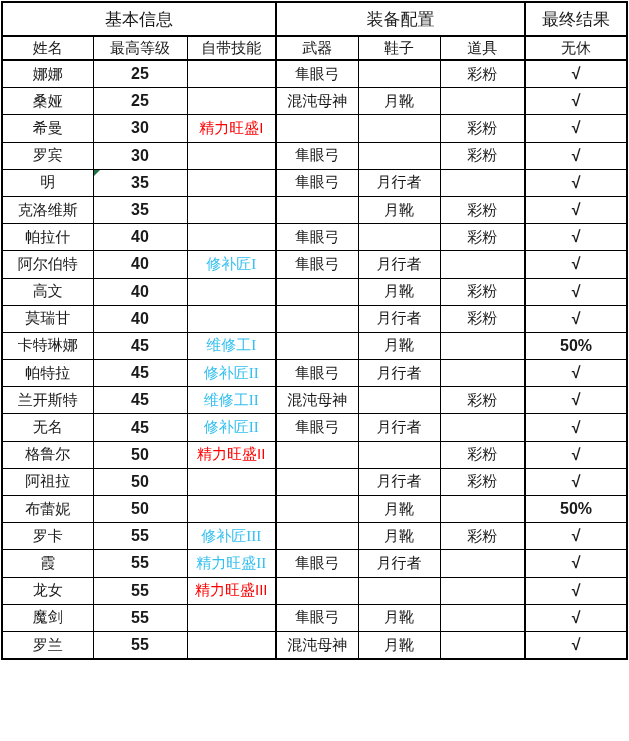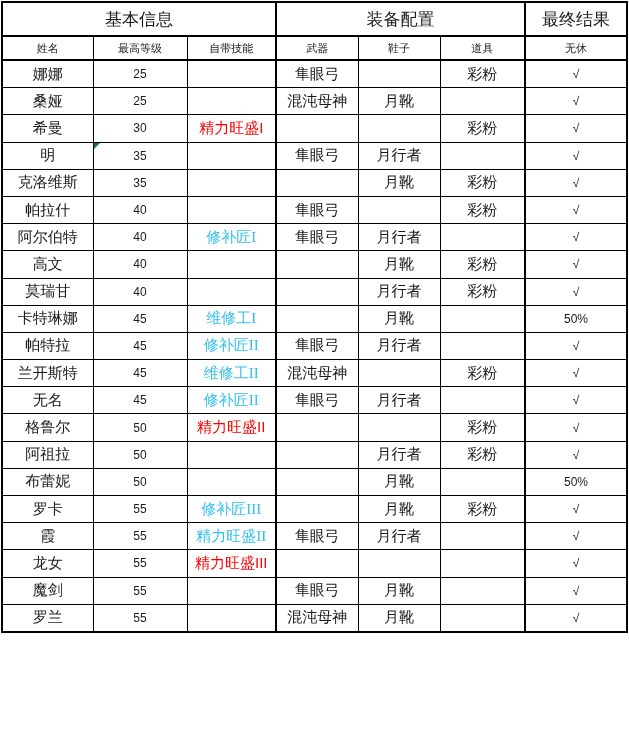--- a/index.html
+++ b/index.html
@@ -31,25 +31,25 @@
   }
   
   .sep { border-left: 2px solid var(--grid, #000); }
   thead tr.group-row th {
     height: 32px;
     font-size: 17px;
     border-bottom: 2px solid var(--grid, #000);
   }
   thead tr.col-row th {
     height: 22px;
-    font-size: 11px;
+    font-size: 15px;
     border-bottom: 2px solid var(--grid, #000);
   }
   tbody td { height: 26.2px; }
-  td.cell-level, td.cell-result { font-size: 12px; }
+  td.cell-level, td.cell-result { font-size: 16px; font-weight: bold; }
   td.skill-red  { color: var(--skill-red, #f00); }
   td.skill-cyan { color: var(--skill-cyan, #33bff0); font-family: Liberation Serif, serif; }
   .comment-tri {
     position: absolute;
     top: 0; left: 0;
     width: 0; height: 0;
     border-top: 6px solid var(--comment-green, #1e7145);
     border-right: 6px solid transparent;
   }
 </style>
@@ -105,20 +105,29 @@
         <tr>
           <td class="cell-name"><span>希曼</span></td>
           <td class="cell-level"><span>30</span></td>
           <td class="cell-skill skill-red"><span>精力旺盛I</span></td>
           <td class="cell-weapon sep"><span></span></td>
           <td class="cell-shoes"><span></span></td>
           <td class="cell-item"><span>彩粉</span></td>
           <td class="cell-result sep"><span>√</span></td>
         </tr>
         <tr>
+          <td class="cell-name"><span>罗宾</span></td>
+          <td class="cell-level"><span>30</span></td>
+          <td class="cell-skill"><span></span></td>
+          <td class="cell-weapon sep"><span>隼眼弓</span></td>
+          <td class="cell-shoes"><span></span></td>
+          <td class="cell-item"><span>彩粉</span></td>
+          <td class="cell-result sep"><span>√</span></td>
+        </tr>
+        <tr>
           <td class="cell-name"><span>明</span></td>
           <td class="cell-level"><span class="comment-tri"></span><span>35</span></td>
           <td class="cell-skill"><span></span></td>
           <td class="cell-weapon sep"><span>隼眼弓</span></td>
           <td class="cell-shoes"><span>月行者</span></td>
           <td class="cell-item"><span></span></td>
           <td class="cell-result sep"><span>√</span></td>
         </tr>
         <tr>
           <td class="cell-name"><span>克洛维斯</span></td>

